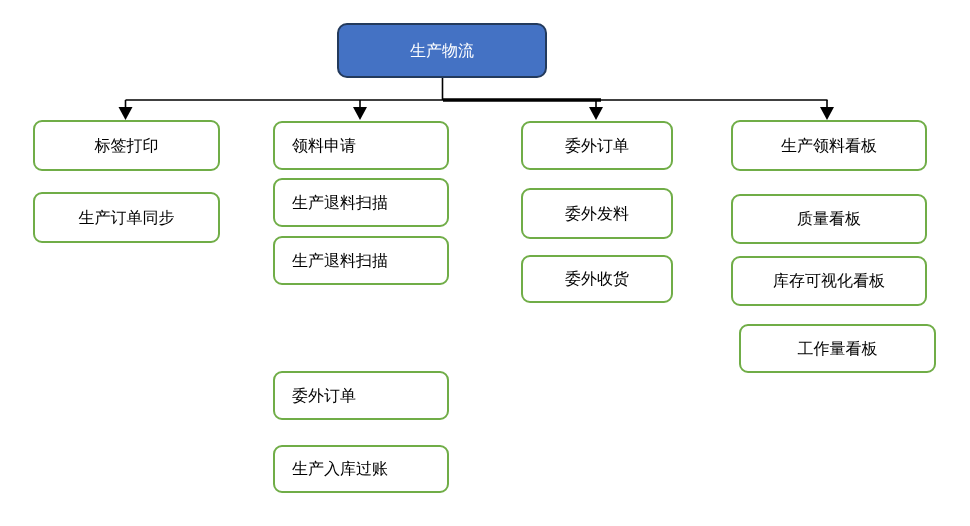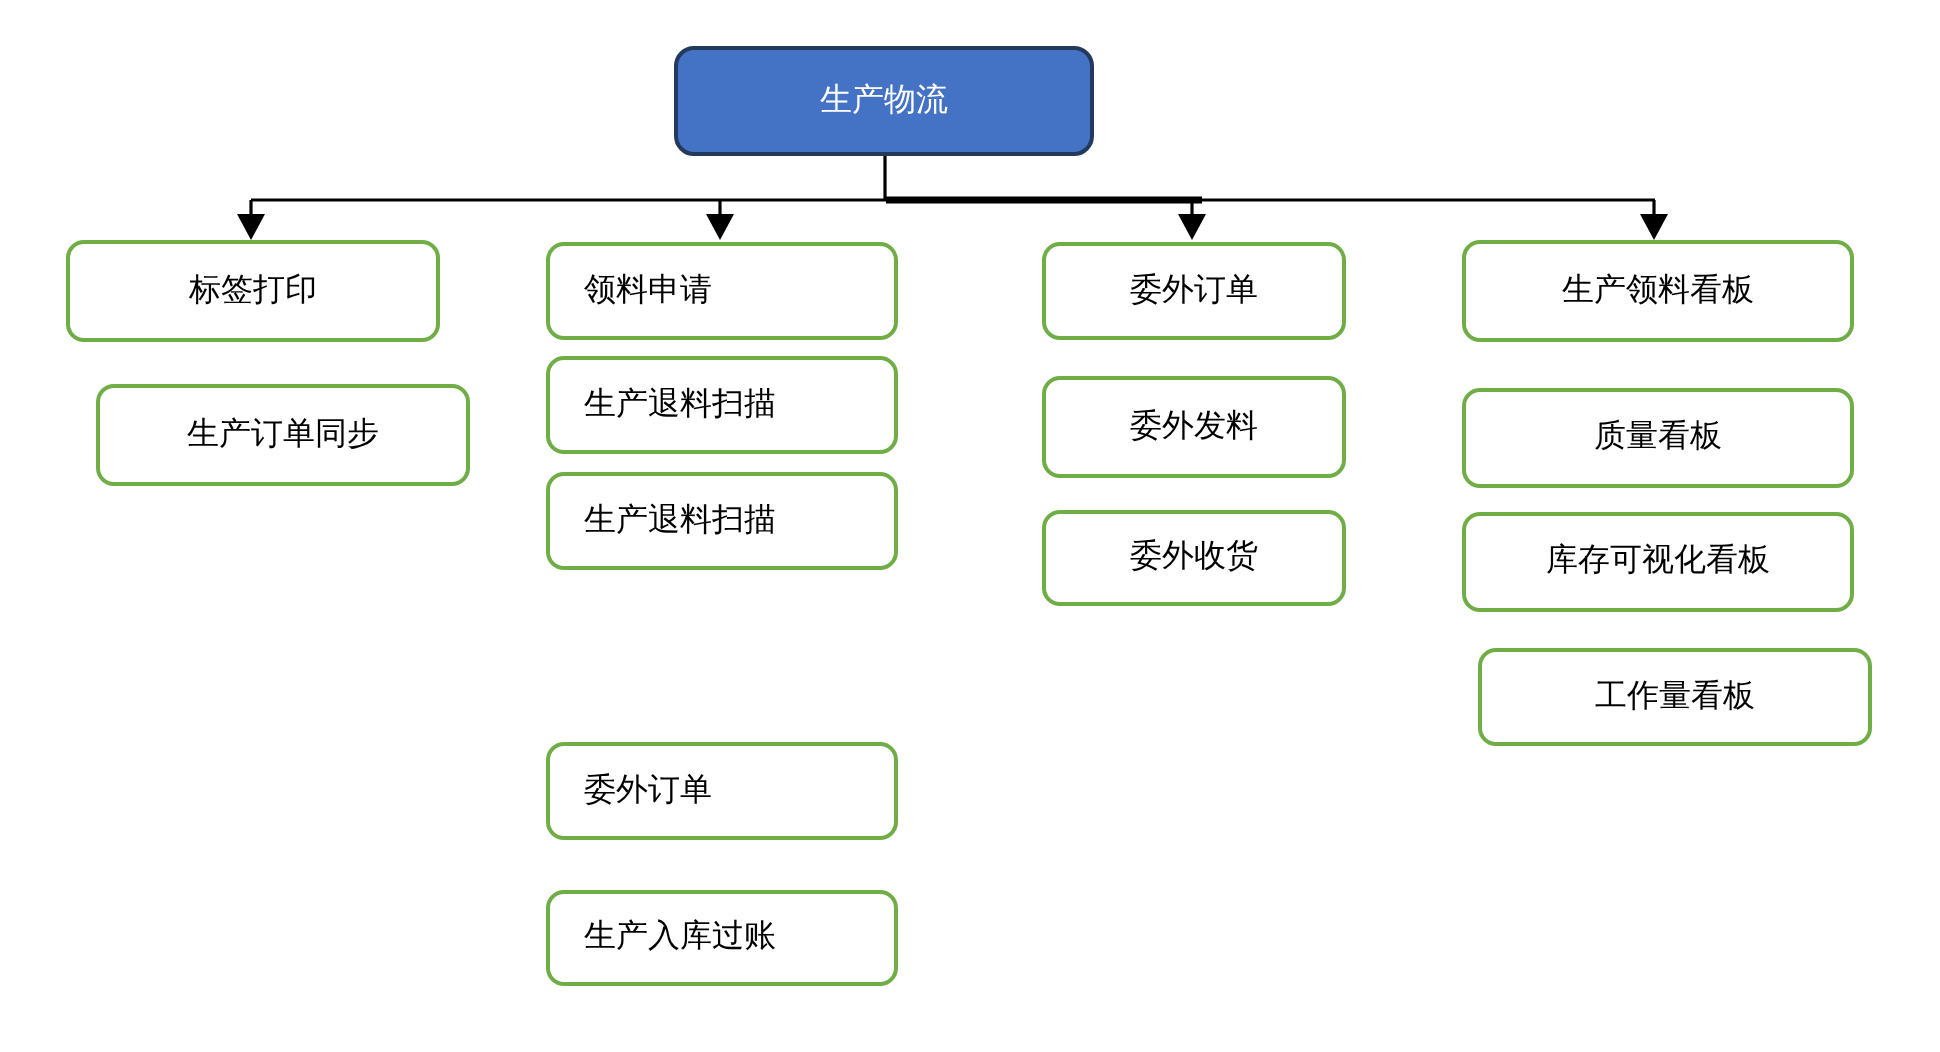--- a/index.html
+++ b/index.html
@@ -84,21 +84,21 @@
     <line class="connector-line" x1="596" y1="100" x2="596" y2="108.5"></line>
     <polygon class="arrowhead" points="589,107 603,107 596,120"></polygon>
 
     <line class="connector-line" x1="827" y1="100" x2="827" y2="108.5"></line>
     <polygon class="arrowhead" points="820,107 834,107 827,120"></polygon>
   </svg>
 
   <div class="node root" style="left:337px; top:23px; width:210px; height:55px;">生产物流</div>
 
   <div class="node" style="left:33px; top:120px; width:187px; height:51px;">标签打印</div>
-  <div class="node" style="left:48px; top:192px; width:187px; height:51px;text-align:right;">生产订单同步</div>
+  <div class="node" style="left:33px; top:192px; width:187px; height:51px;text-align:right;">生产订单同步</div>
 
   <div class="node align-left" style="left:273px; top:121px; width:176px; height:49px;">领料申请</div>
   <div class="node align-left" style="left:273px; top:178px; width:176px; height:49px;">生产退料扫描</div>
   <div class="node align-left" style="left:273px; top:236px; width:176px; height:49px;">生产退料扫描</div>
   <div class="node align-left" style="left:273px; top:371px; width:176px; height:49px;">委外订单</div>
   <div class="node align-left" style="left:273px; top:445px; width:176px; height:48px;text-align:right;">生产入库过账</div>
 
   <div class="node" style="left:521px; top:121px; width:152px; height:49px;">委外订单</div>
   <div class="node" style="left:521px; top:188px; width:152px; height:51px;">委外发料</div>
   <div class="node" style="left:521px; top:255px; width:152px; height:48px;">委外收货</div>

